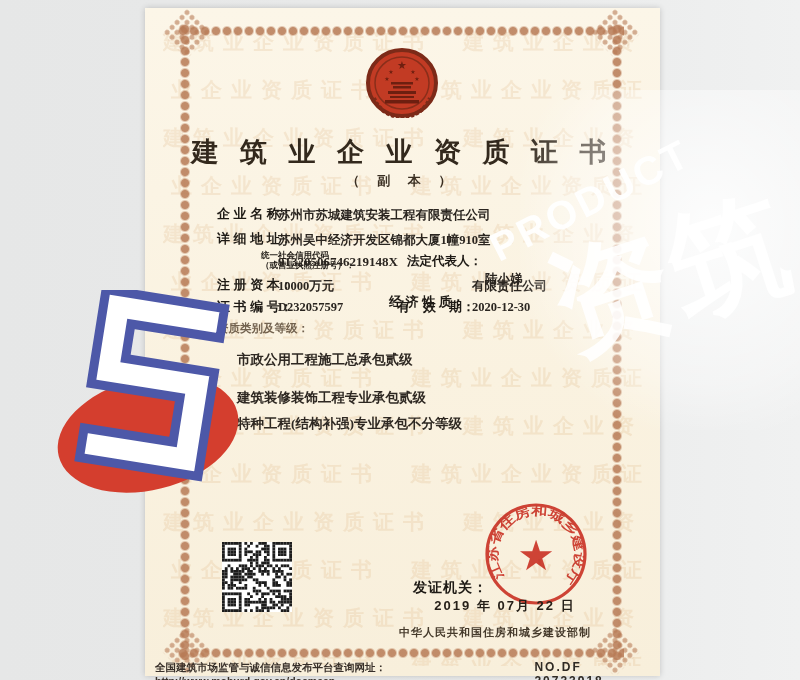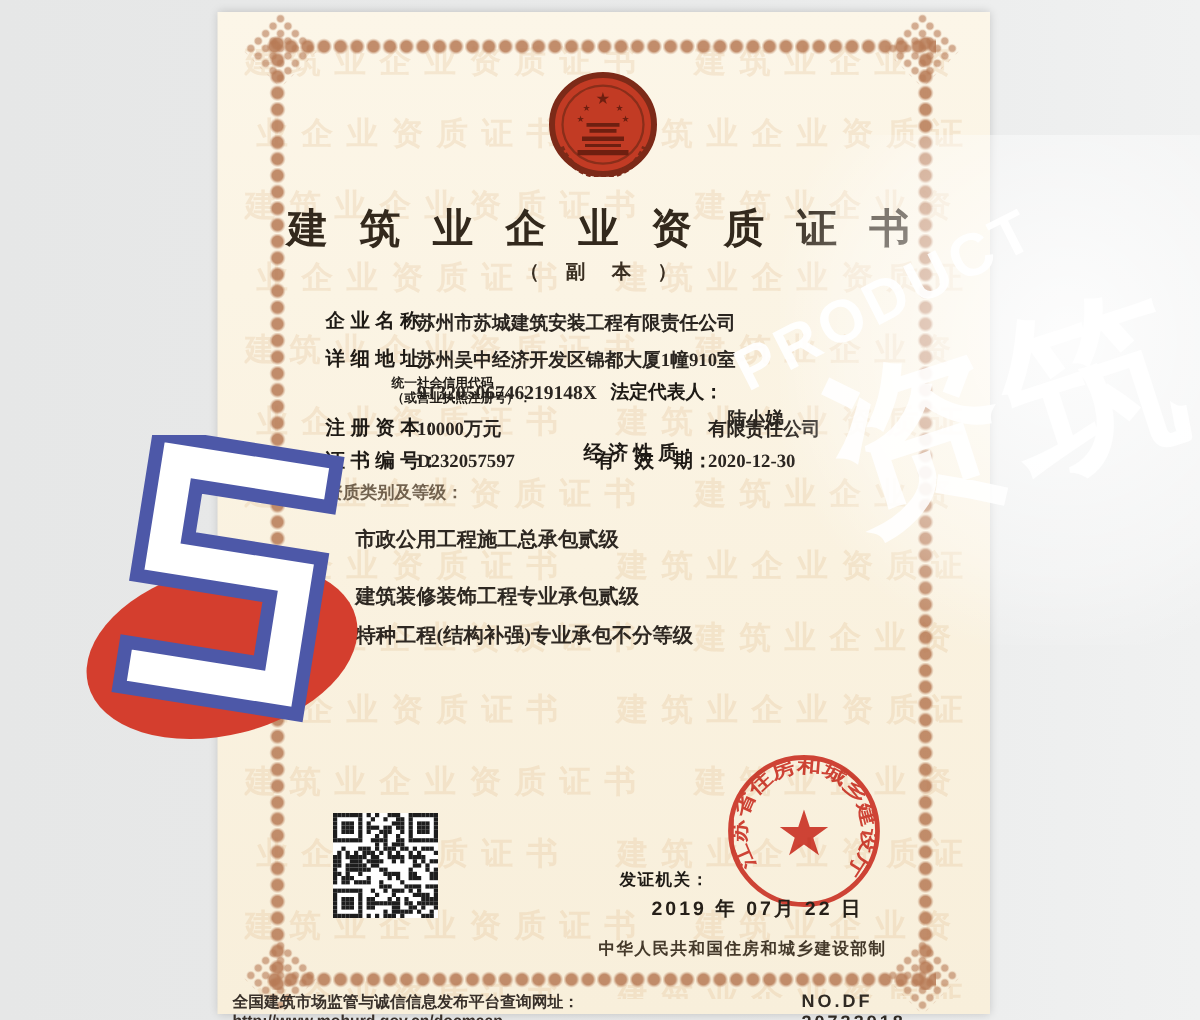--- a/index.html
+++ b/index.html
@@ -38,21 +38,21 @@
   .lbl{position:absolute;font-weight:bold;font-size:13px;color:#1e1a15;white-space:nowrap;}
   .val{position:absolute;font-size:12.5px;color:#2a2520;white-space:nowrap;
     font-family:"Liberation Serif","DejaVu Serif",serif;font-weight:bold;}
   .lbl-small{position:absolute;font-weight:bold;font-size:8.5px;line-height:9.5px;color:#1e1a15;white-space:nowrap;padding-left:44px;}
   .quals-label{position:absolute;left:72px;top:313px;font-weight:bold;font-size:11.5px;color:rgba(80,62,44,.8);}
   .qual-item{position:absolute;left:92px;font-weight:bold;font-size:13.5px;color:#2e2822;
     font-family:"Liberation Serif","DejaVu Serif",serif;white-space:nowrap;}
   
   .qr{position:absolute;left:77px;top:534px;width:70px;height:70px;background:#fff;}
   .qr svg{display:block;}  .qr rect{fill:#1d1d1d;}
-  .issuer{position:absolute;left:268px;top:571px;font-weight:bold;font-size:11px;color:#1e1a15;letter-spacing:1px;}
+  .issuer{position:absolute;left:268px;top:571px;font-weight:bold;font-size:14px;color:#1e1a15;letter-spacing:1px;}
   .seal{position:absolute;left:335px;top:490px;width:112px;height:112px;opacity:.9;mix-blend-mode:multiply;}
   .date{position:absolute;left:235px;top:589px;width:250px;text-align:center;
     font-size:13px;font-weight:bold;color:#262019;letter-spacing:2px;}
   .madeby{position:absolute;left:180px;top:617px;width:340px;text-align:center;
     font-size:11px;font-weight:bold;color:#453a2b;letter-spacing:1px;}
   .footer{position:absolute;left:10px;top:652px;width:492px;display:flex;
     justify-content:space-between;align-items:baseline;}
   .footer-q{font-size:10.5px;font-weight:bold;color:#38302a;}
   .footer-no{font-size:12px;font-weight:bold;color:#2f2a24;letter-spacing:2px;}
   

